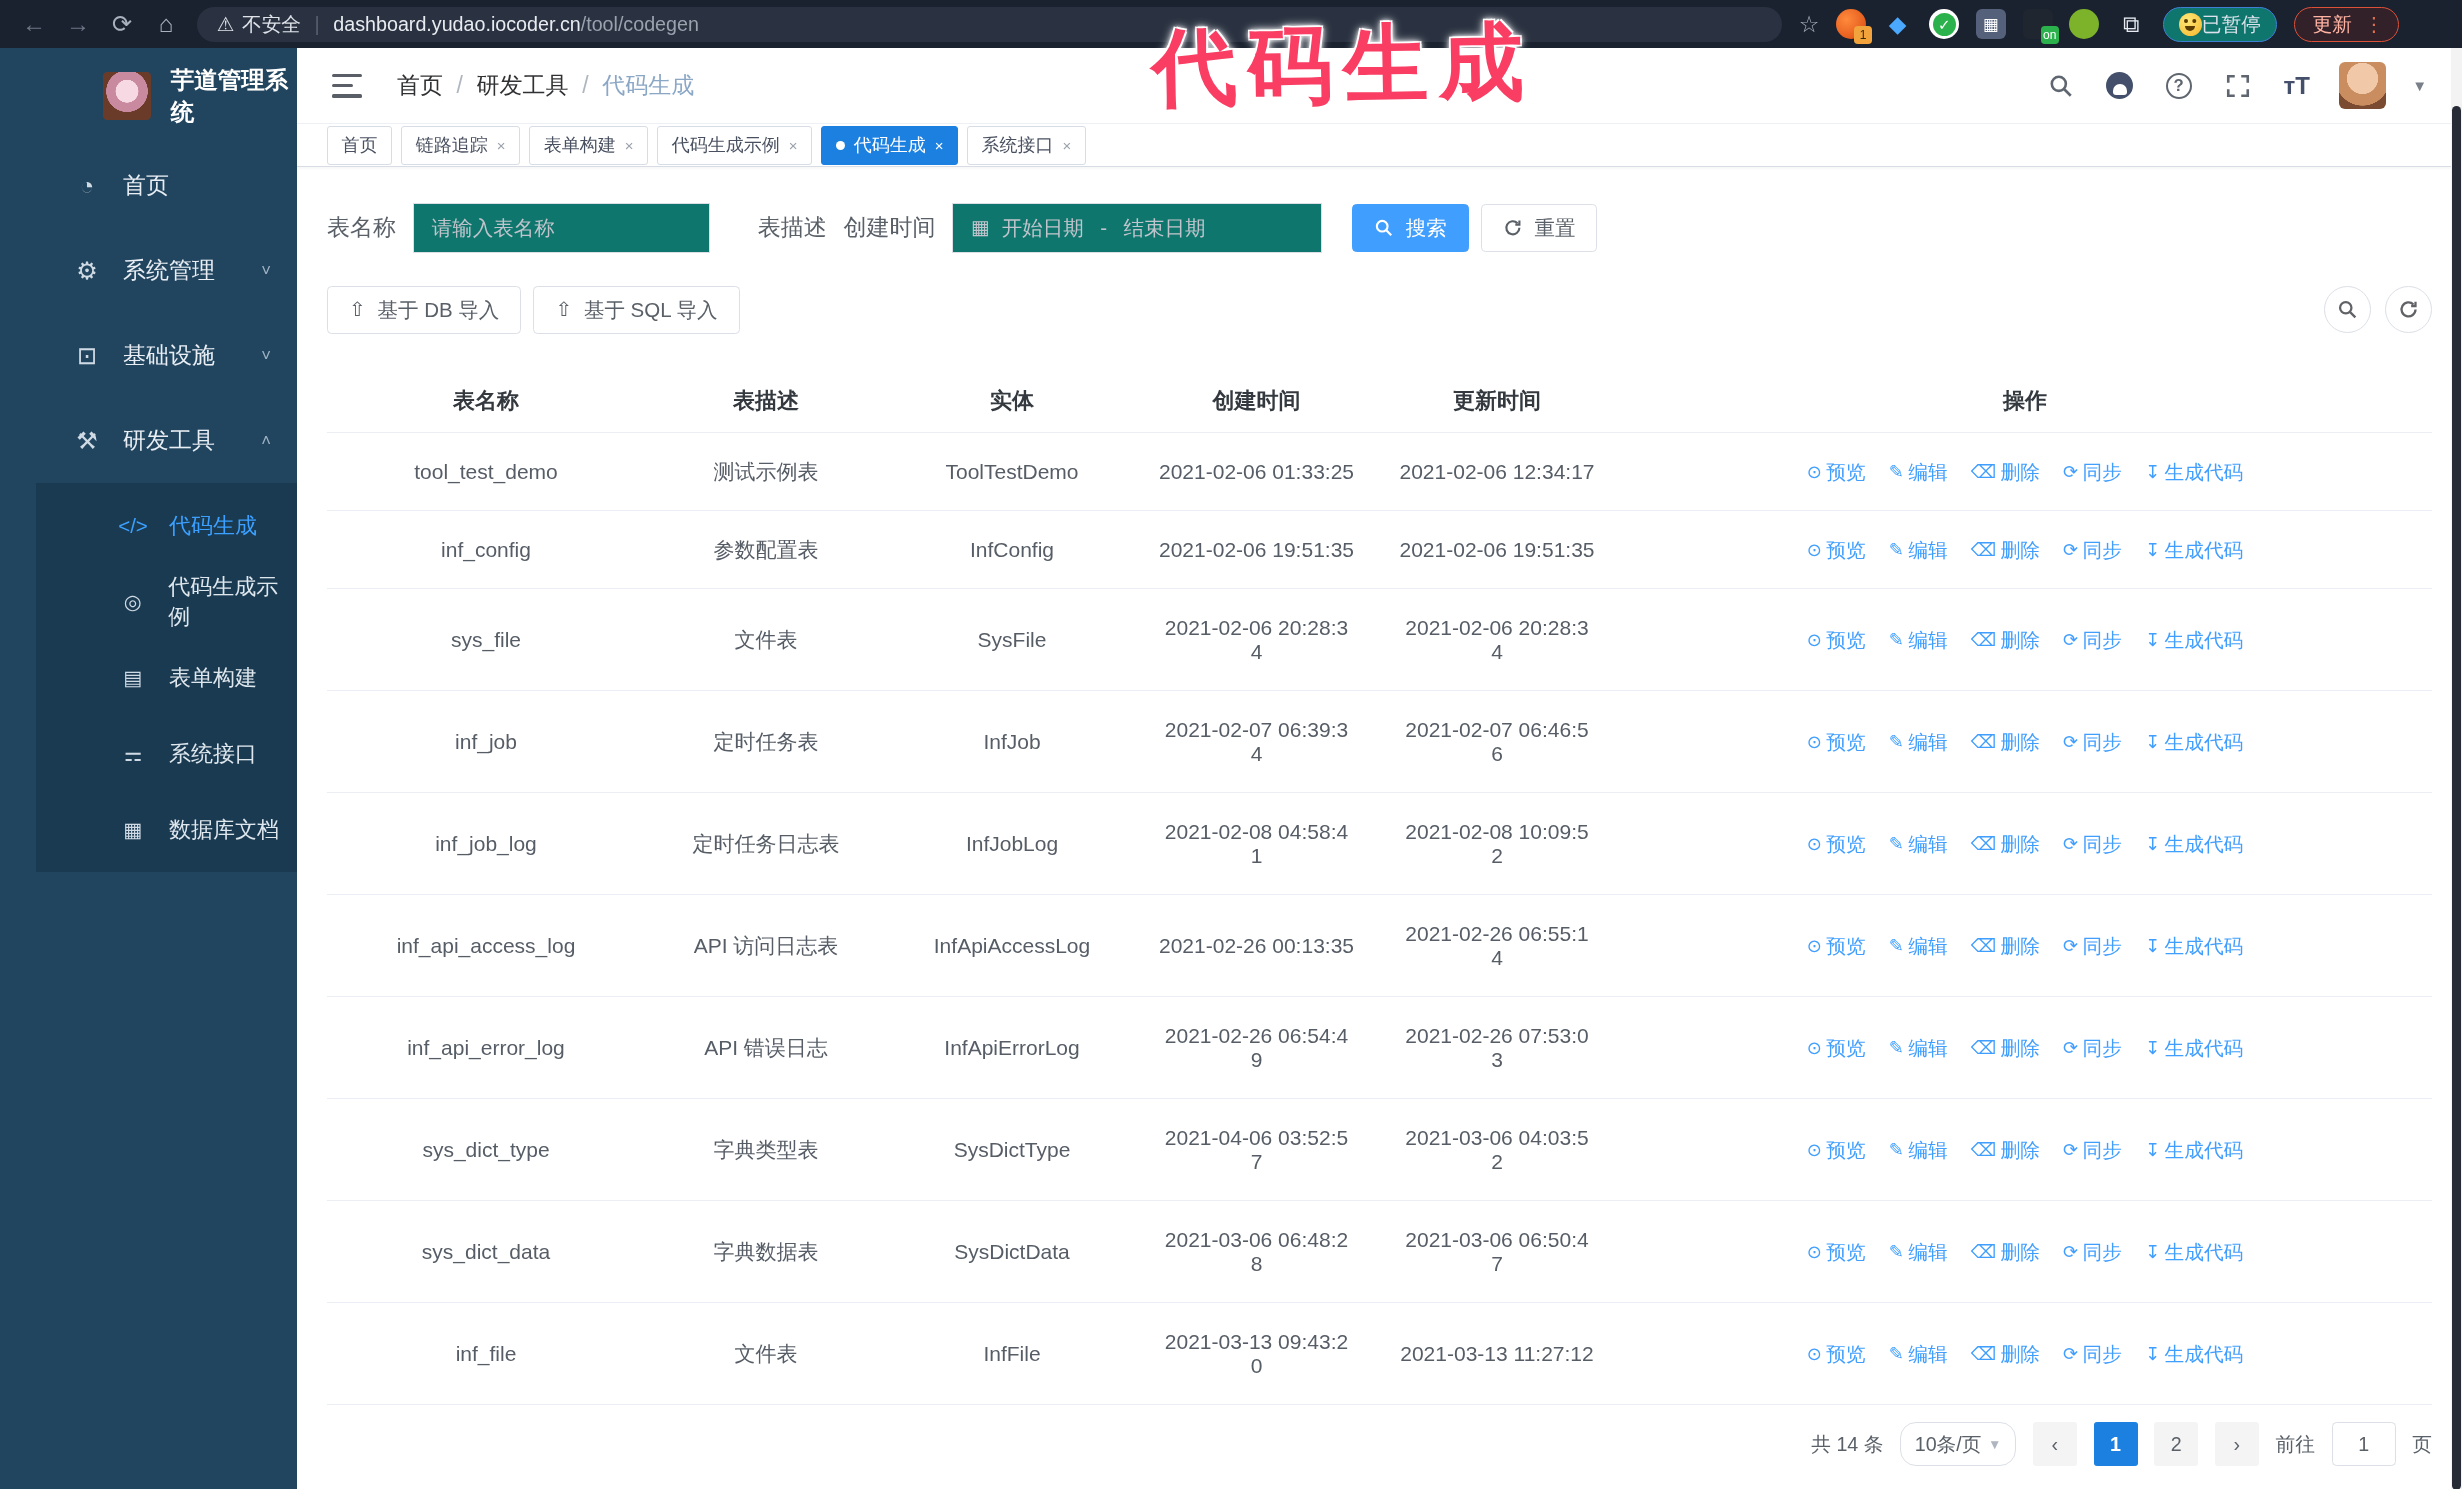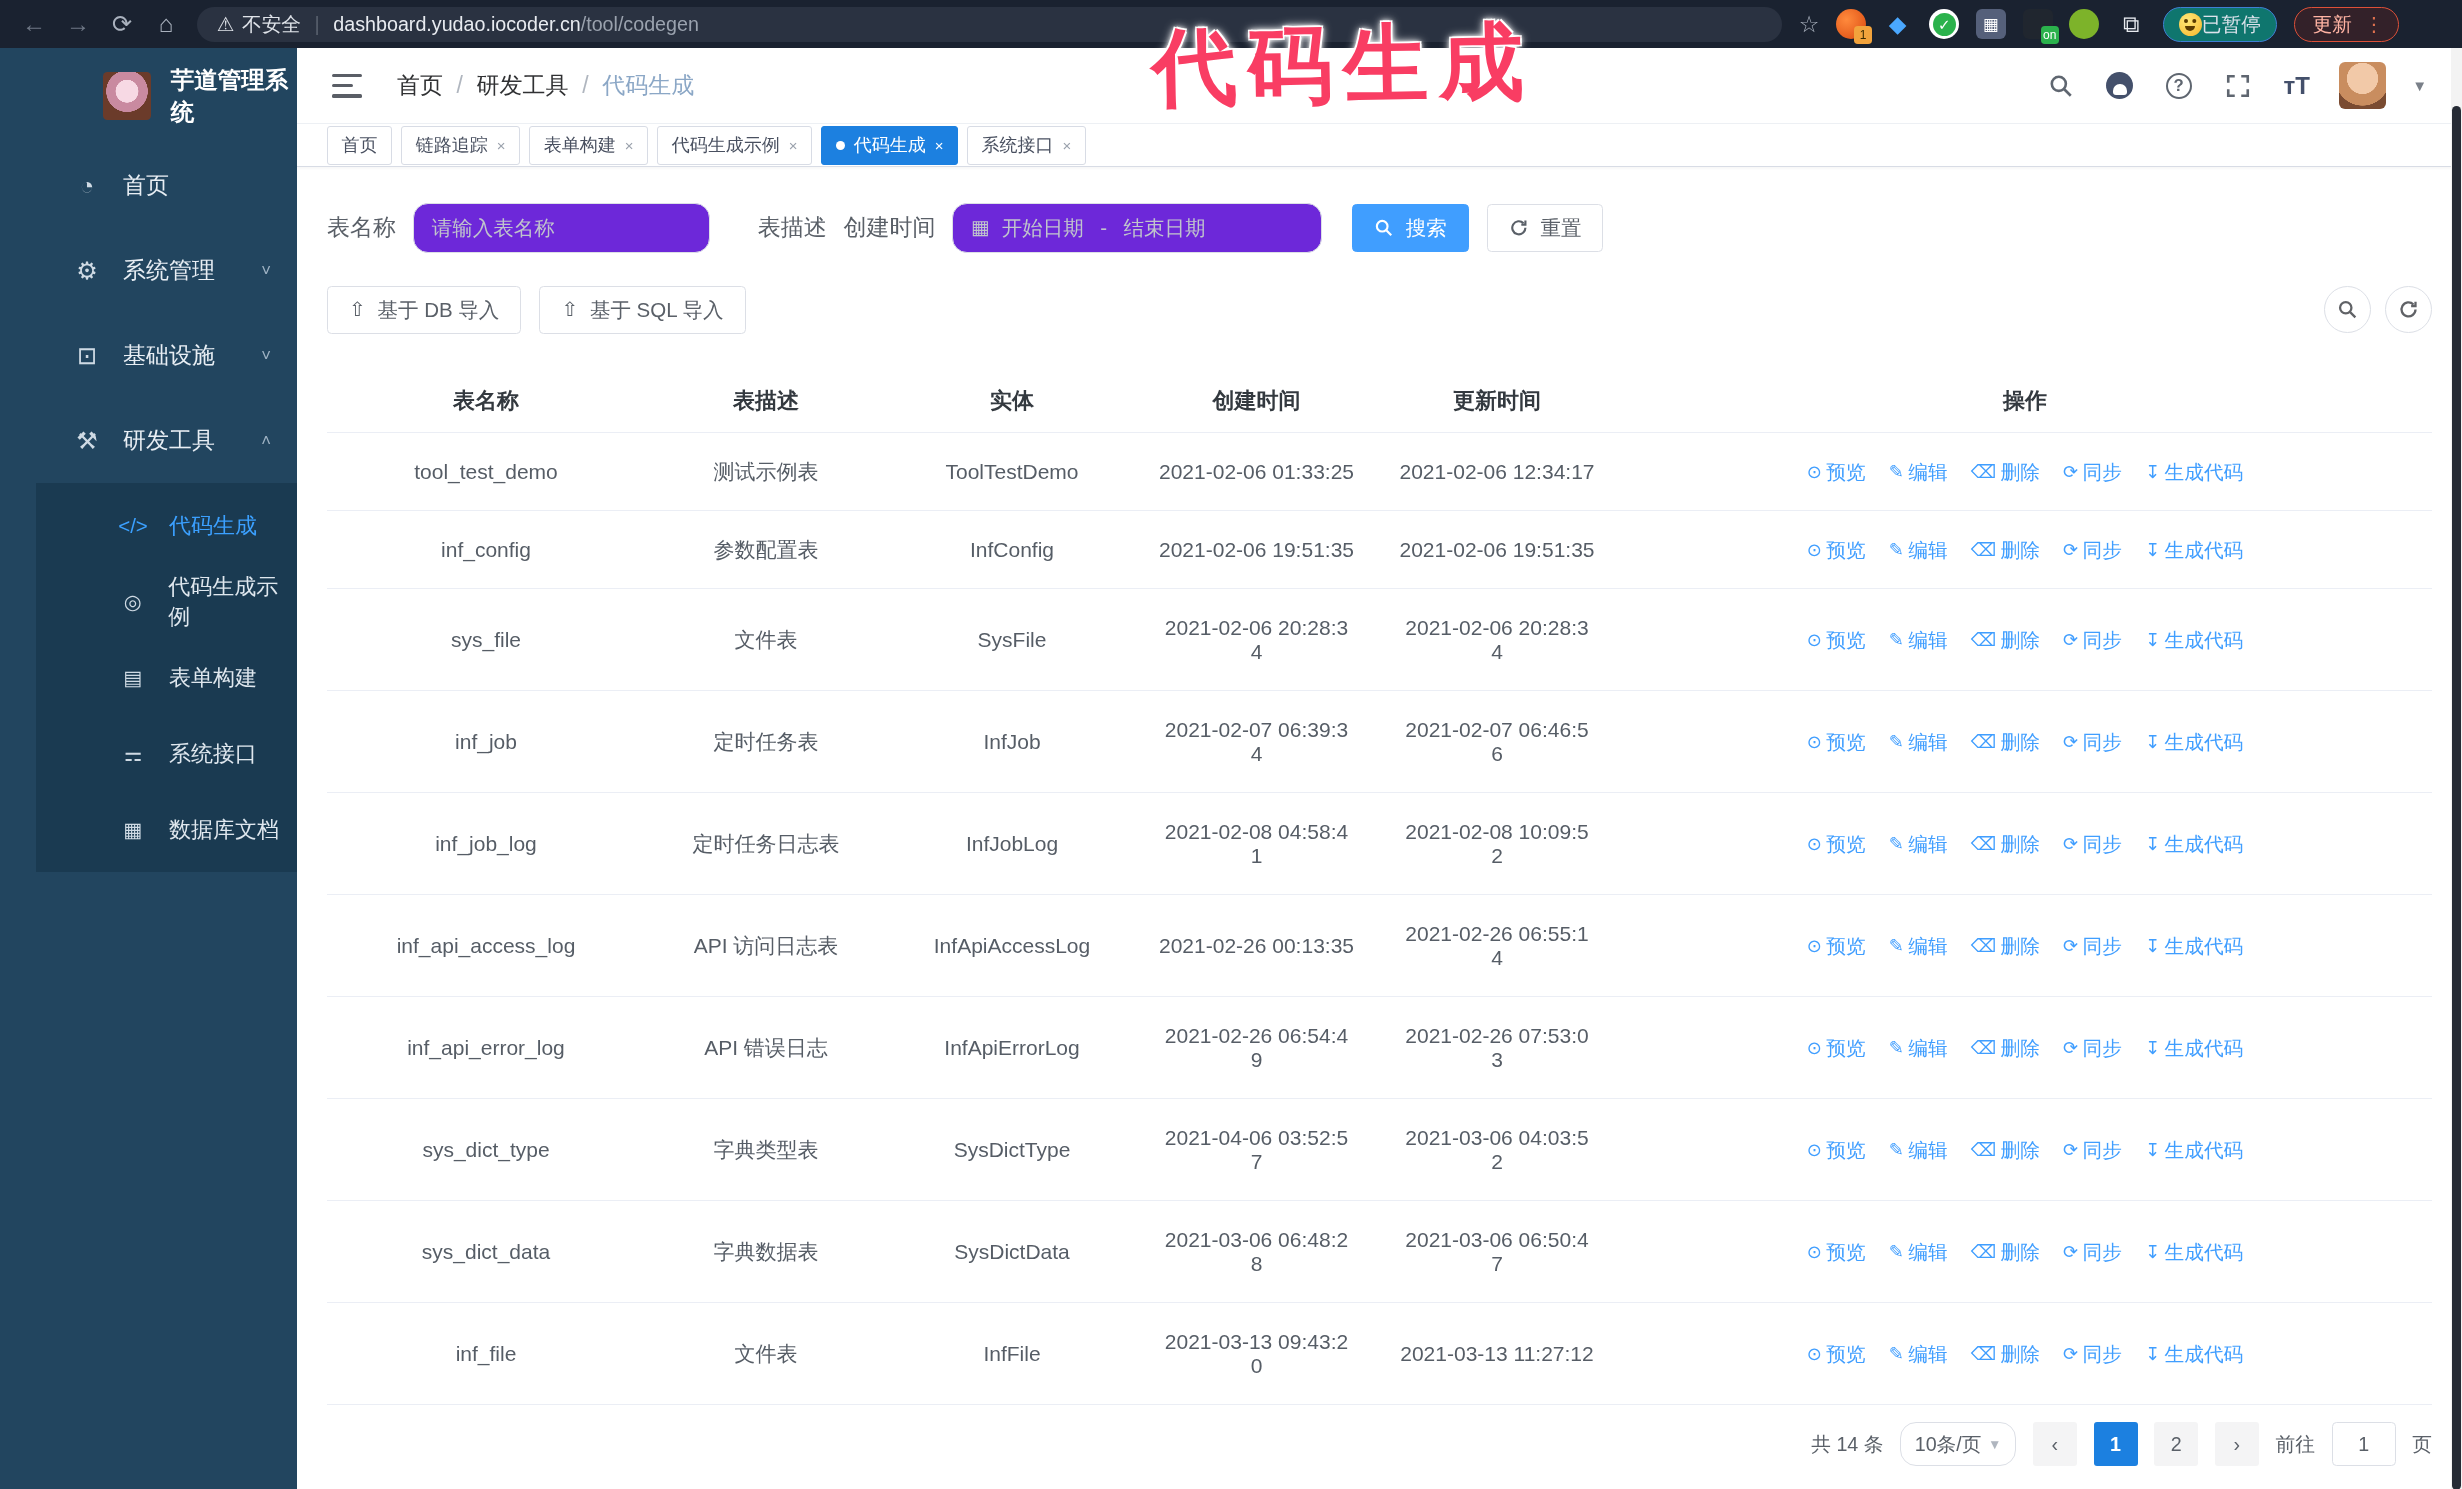--- a/index.html
+++ b/index.html
@@ -89,29 +89,29 @@
   .tag .dot { display:none; width:9px; height:9px; border-radius:50%; background:#fff; }
   .tag .x { font-size:15px; color:#9aa1ac; }
   .tag.active { background:#1c80e0; border-color:#1c80e0; color:#fff; }
   .tag.active .dot { display:block; }
   .tag.active .x { color:#fff; }
 
   
   .content { flex:1; padding:36px 30px 0 30px; position:relative; }
   .search-row { display:flex; align-items:center; font-size:23px; color:#5a6068; }
   .fld-label { margin-right:16.7px; }
-  .inp { height:50px; border:0.8px solid #dcdfe6; border-radius:15px; background:#6d28d9; display:flex; align-items:center; padding:0 18px; color:#c0c4cc; font-size:20.5px; }
+  .inp { height:50px; border:0.8px solid #dcdfe6; border-radius:0; background:#0f766e; display:flex; align-items:center; padding:0 18px; color:#c0c4cc; font-size:20.5px; }
   .inp.w1 { width:297px; margin-right:48px; }
   .inp.w2 { width:294px; margin-right:47px; }
   .daterange { width:370px; gap:12px; color:#c0c4cc; }
   .daterange .cal { font-size:19.7px; color:#c0c4cc; }
   .daterange .dsep { color:#c0c4cc; margin:0 4.5px; }
   .btn { display:inline-flex; align-items:center; gap:12px; height:48px; padding:0 21px; border-radius:4.5px; font-size:20.5px; cursor:pointer; border:0.8px solid #dcdfe6; background:#fff; color:#5a6068; }
   .btn-primary { background:#409eff; border-color:#409eff; color:#fff; margin-left:30px; }
-  .btn-plain { margin-left:18px; }
+  .btn-plain { margin-left:12px; }
   .btn svg { width:19.7px; height:19.7px; stroke:currentColor; fill:none; stroke-width:2.6; }
 
   .toolbar-row { margin-top:33px; display:flex; align-items:center; }
   .toolbar-right { margin-left:auto; display:flex; gap:13.6px; }
   .circ-btn { width:47px; height:47px; border-radius:50%; border:0.8px solid #dcdfe6; background:#fff; display:flex; align-items:center; justify-content:center; cursor:pointer; }
   .circ-btn svg { width:21px; height:21px; stroke:#606266; fill:none; stroke-width:2.6; }
   .up-ico { font-size:19.7px; color:#5a6068; }
 
   
   table.grid { margin-top:35px; width:100%; border-collapse:collapse; table-layout:fixed; }

